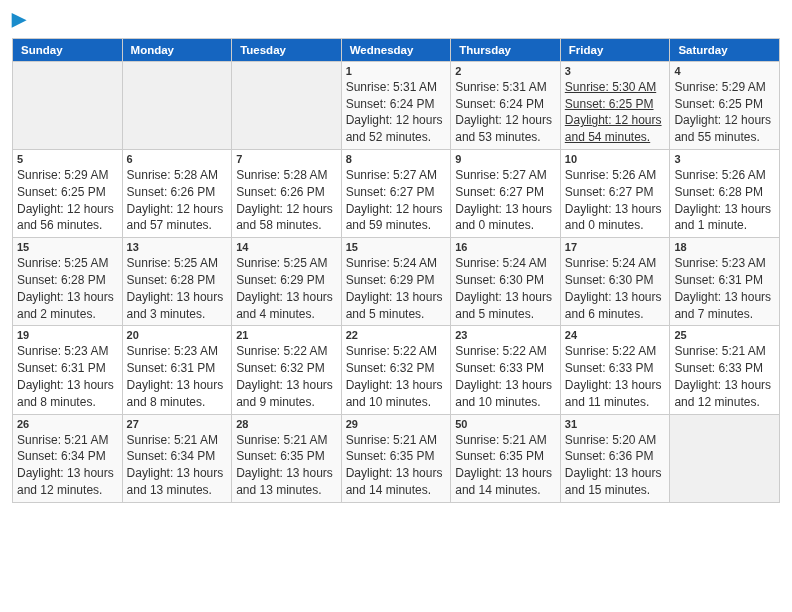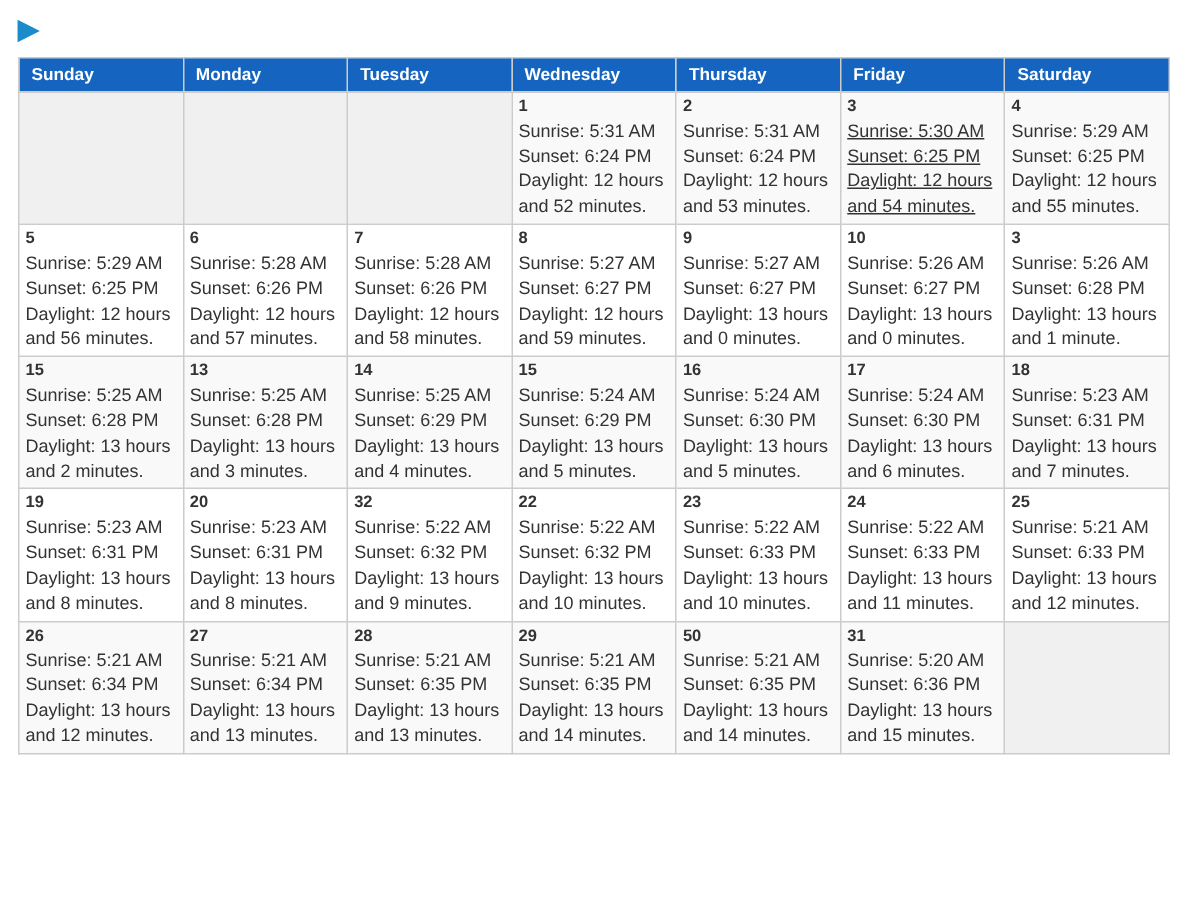--- a/index.html
+++ b/index.html
@@ -263,21 +263,21 @@
 and 8 minutes.</div>
           </td>
           <td>
             <div class="day-num">20</div>
             <div class="day-info" style="white-space: pre-line;">Sunrise: 5:23 AM
 Sunset: 6:31 PM
 Daylight: 13 hours
 and 8 minutes.</div>
           </td>
           <td>
-            <div class="day-num">32</div>
+            <div class="day-num">21</div>
             <div class="day-info" style="white-space: pre-line;">Sunrise: 5:22 AM
 Sunset: 6:32 PM
 Daylight: 13 hours
 and 9 minutes.</div>
           </td>
           <td>
             <div class="day-num">22</div>
             <div class="day-info" style="white-space: pre-line;">Sunrise: 5:22 AM
 Sunset: 6:32 PM
 Daylight: 13 hours

